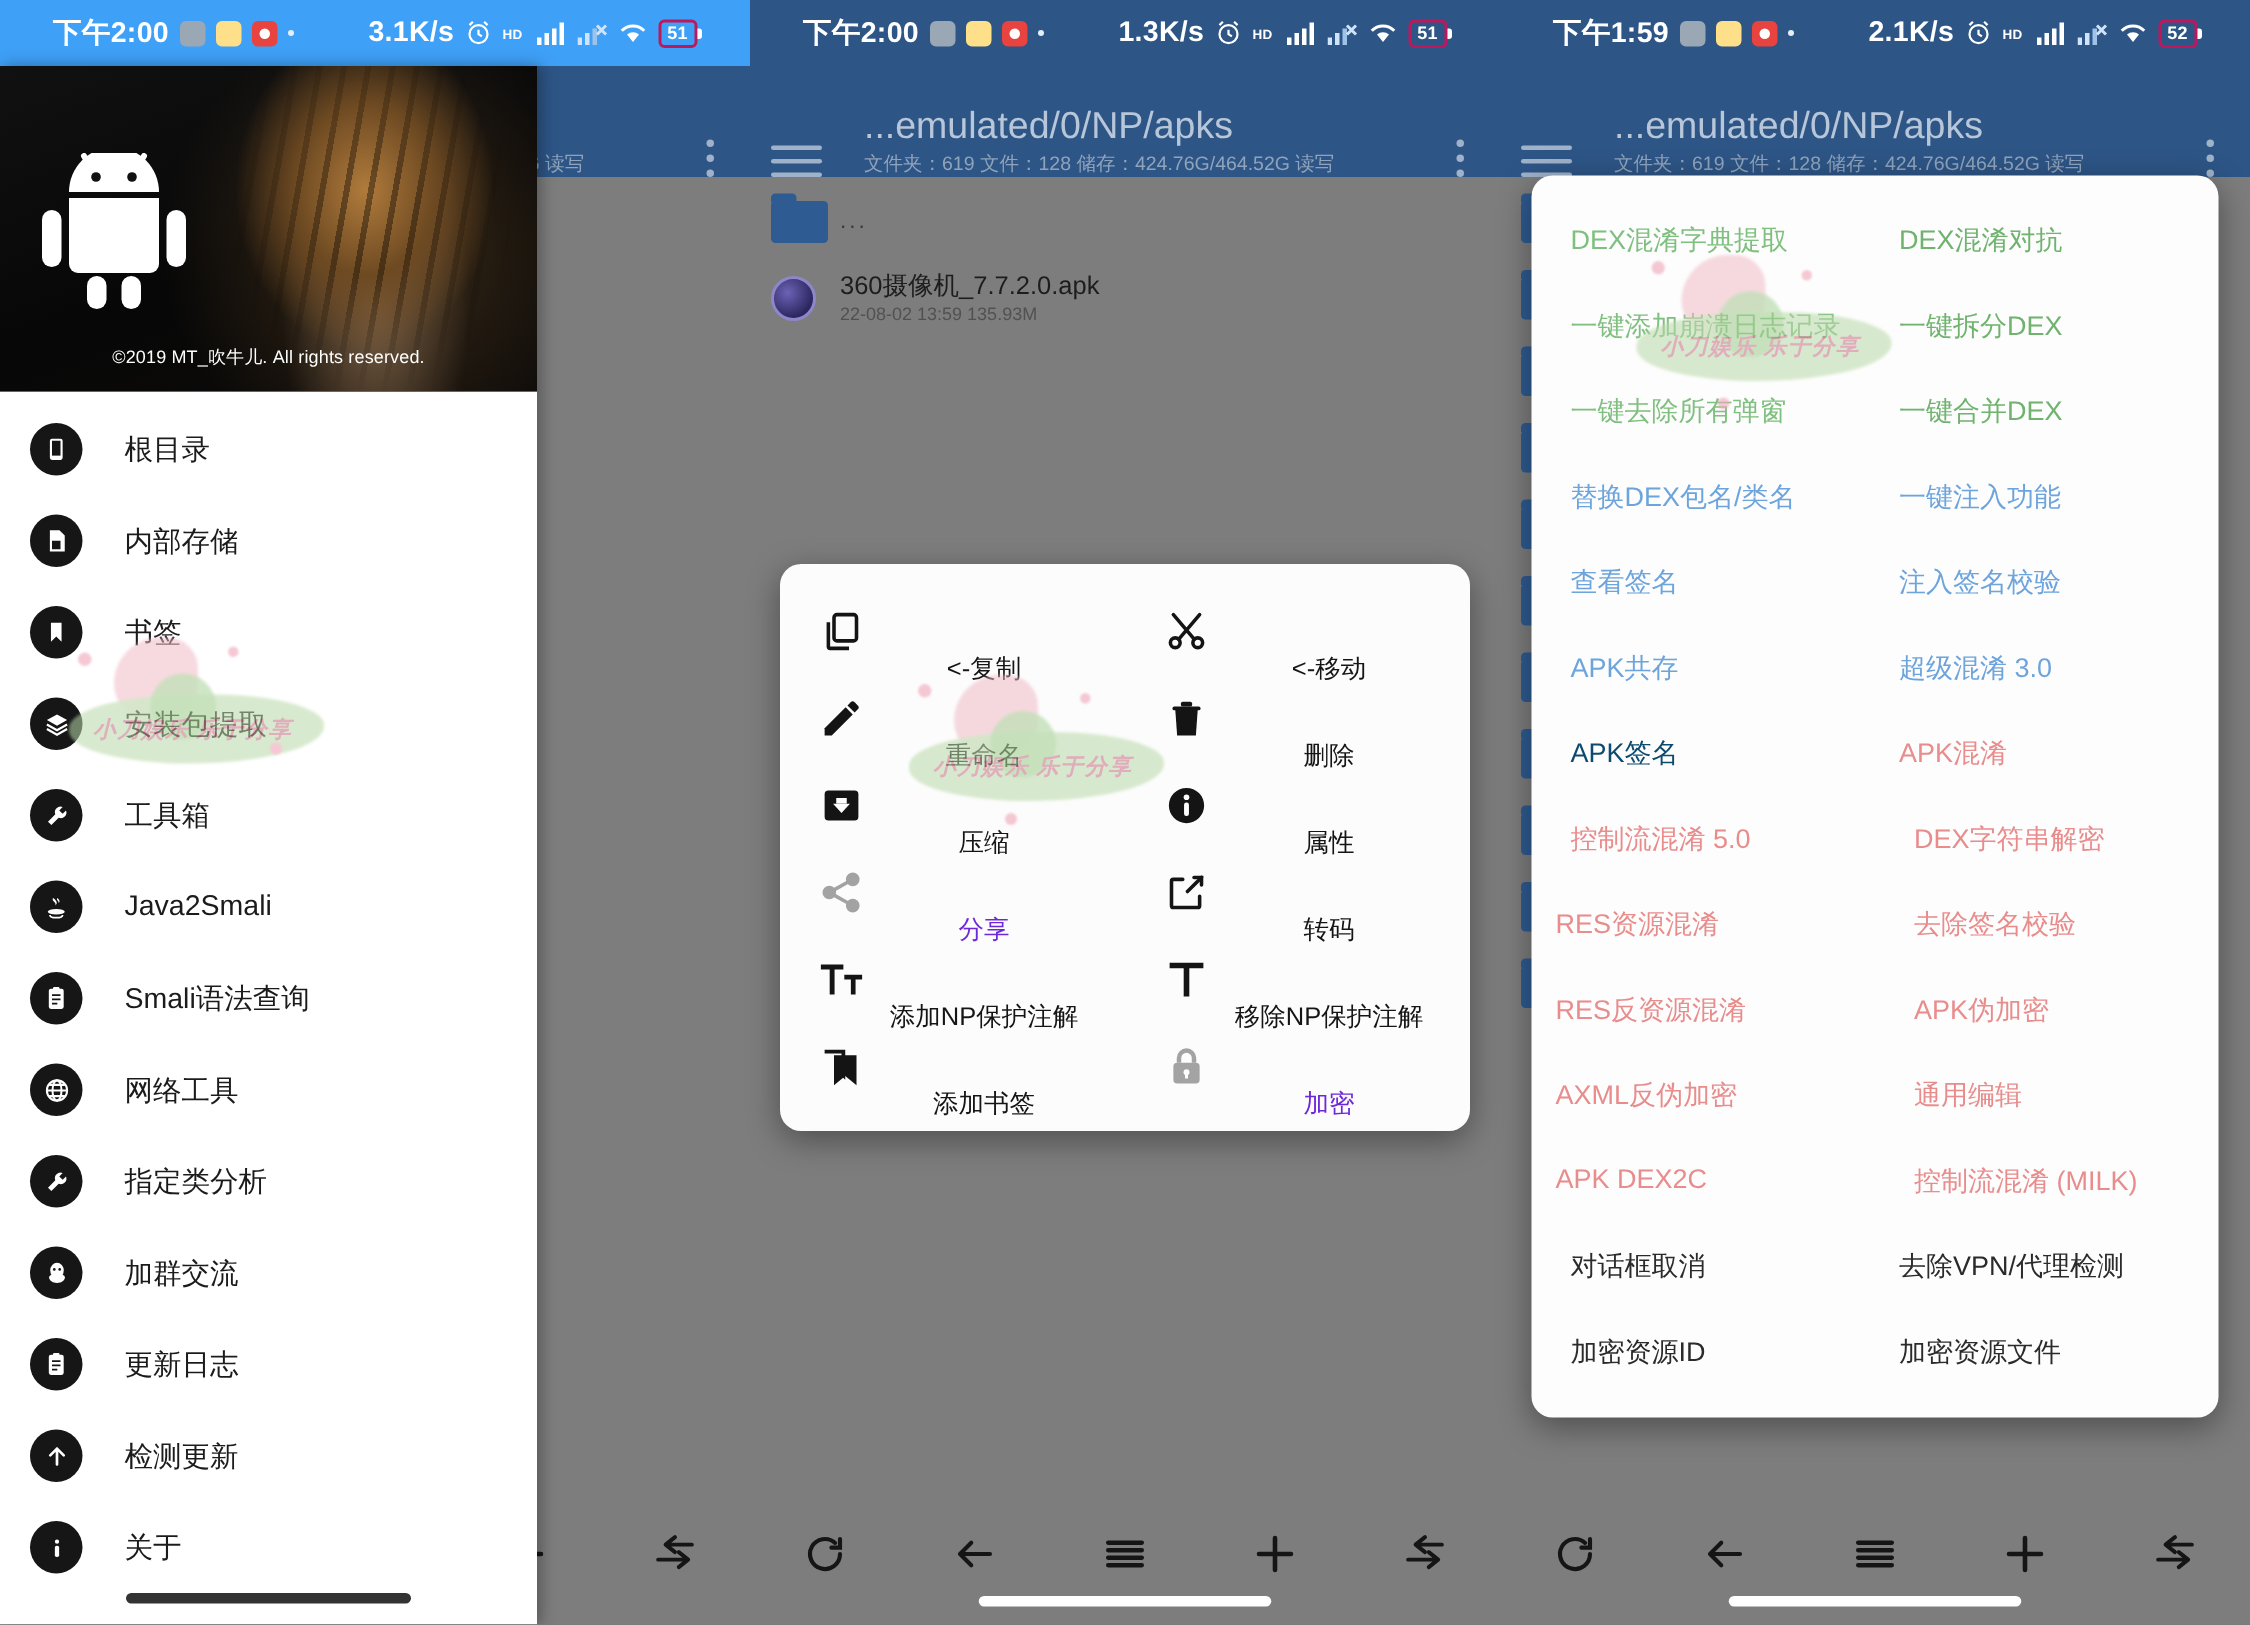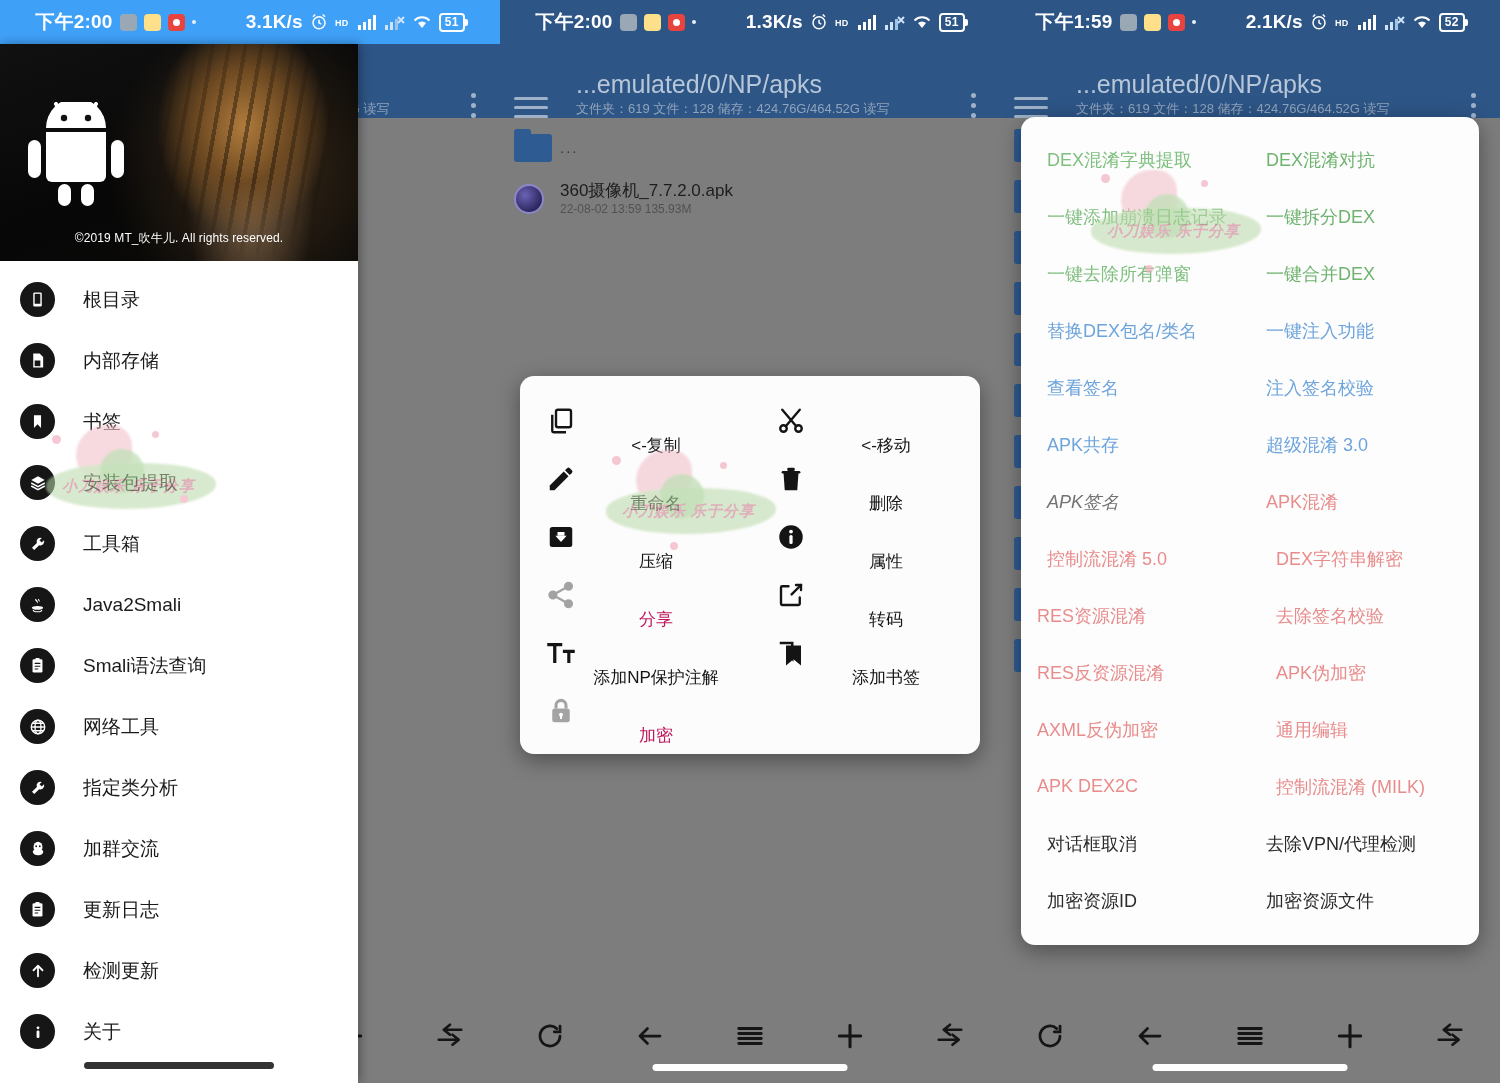--- a/index.html
+++ b/index.html
@@ -30,21 +30,21 @@
   .sb-mini { width: 17px; height: 17px; border-radius: 4px; display:inline-block; }
   .sb-mini.tiktok { background: #9aa7b5; }
   .sb-mini.yellow { background: #ffe08a; }
   .sb-mini.rec    { background: #e8433f; position: relative;}
   .sb-mini.rec::after{content:"";position:absolute;left:5px;top:5px;width:7px;height:7px;border-radius:50%;background:#fff;}
   .sb-dot { width: 4px; height: 4px; border-radius: 50%; background: #e6eef7; display:inline-block;}
   .sb-gap { width: 36px; }
   .sb-speed { font-size: 19px; font-weight: 600; }
   .sb-ico { display:inline-flex; align-items:center; }
   .sb-batt {
-    border: 2px solid #ffffff; border-radius: 4px; padding: 0 4px;
+    border: 2px solid #be185d; border-radius: 4px; padding: 0 4px;
     font-size: 12px; font-weight: 700; line-height: 15px; position: relative;
   }
   .sb-batt::after{content:"";position:absolute;right:-5px;top:4px;width:3px;height:7px;background:#fff;border-radius:0 2px 2px 0;}
 
   
   .appheader {
     position: absolute; top: 44px; left: 0; width: 100%; height: 74px;
     background: #2d5586; display: flex; align-items: flex-end; padding: 0 14px;
   }
   .hamburger { width: 34px; display:flex; flex-direction:column; gap:6px; cursor:pointer; }
@@ -156,21 +156,21 @@
   
   #context-menu {
     position:absolute; left: 520px; top: 376px; width: 460px; z-index: 40;
     background: #fcfcfc; border-radius: 14px; box-shadow: 0 6px 22px rgba(0,0,0,.38);
     padding: 16px 0 14px 0;
   }
   .cm-grid { display: grid; grid-template-columns: 1fr 1fr; }
   .cm-item { display:flex; align-items:center; height: 58px; padding-left: 26px; cursor:pointer;}
   .cm-ico { width: 46px; flex: none; display:flex; align-items:center; }
   .cm-label { color: #151515; font-size: 17px; flex: 1; text-align: center; padding-right: 30px; margin-top: 48px; }
-  .cm-item.disabled .cm-label { color: #be185d; }
+  .cm-item.disabled .cm-label { color: #6d28d9; }
   .cm-item.disabled .cm-ico { opacity: .38; }
 
   
   #tools-menu {
     position:absolute; left: 1021px; top: 117px; width: 458px; z-index: 40;
     background: #fdfdfd; border-radius: 14px; box-shadow: 0 6px 22px rgba(0,0,0,.38);
     padding: 14px 0 16px 0;
   }
   .tm-grid { display:grid; grid-template-columns: 1fr 1fr; }
   .tm-item {
@@ -999,20 +999,28 @@
             <svg width="30" height="30" viewBox="0 0 24 24" fill="#141414">
               <path d="M1 4h12v2.6H8.3V20H5.7V6.6H1z"></path>
               <path d="M13.5 9.4H23V12h-3.5v8h-2.5v-8h-3.5z"></path>
             </svg>
           </div>
           <div class="cm-label">添加NP保护注解</div>
         </div>
         <div class="cm-item">
           <div class="cm-ico">
             <svg width="30" height="30" viewBox="0 0 24 24" fill="#141414">
+              <path d="M3 3h18v3h-7.5v15h-3V6H3z"></path>
+            </svg>
+          </div>
+          <div class="cm-label">移除NP保护注解</div>
+        </div>
+        <div class="cm-item">
+          <div class="cm-ico">
+            <svg width="30" height="30" viewBox="0 0 24 24" fill="#141414">
               <path d="M3 3h11v16l-2-2V5H3z"></path>
               <path d="M8 6h12v16l-6-5-6 5z"></path>
             </svg>
           </div>
           <div class="cm-label">添加书签</div>
         </div>
         <div class="cm-item disabled">
           <div class="cm-ico">
             <svg width="30" height="30" viewBox="0 0 24 24" fill="#141414">
               <rect x="5" y="10" width="14" height="11" rx="2"></rect>
@@ -1042,21 +1050,21 @@
         <div class="tm-item" style="color: rgb(127, 191, 127);">一键添加崩溃日志记录</div>
         <div class="tm-item col2" style="color: rgb(111, 179, 111);">一键拆分DEX</div>
         <div class="tm-item" style="color: rgb(127, 191, 127);">一键去除所有弹窗</div>
         <div class="tm-item col2" style="color: rgb(111, 179, 111);">一键合并DEX</div>
         <div class="tm-item" style="color: rgb(109, 164, 220);">替换DEX包名/类名</div>
         <div class="tm-item col2" style="color: rgb(109, 164, 220);">一键注入功能</div>
         <div class="tm-item" style="color: rgb(109, 164, 220);">查看签名</div>
         <div class="tm-item col2" style="color: rgb(109, 164, 220);">注入签名校验</div>
         <div class="tm-item" style="color: rgb(109, 164, 220);">APK共存</div>
         <div class="tm-item col2" style="color: rgb(109, 164, 220);">超级混淆 3.0</div>
-        <div class="tm-item" style="color: #737373; font-style: italic;">APK签名</div>
+        <div class="tm-item" style="color: #0c4a6e;">APK签名</div>
         <div class="tm-item col2" style="color: rgb(232, 140, 140);">APK混淆</div>
         <div class="tm-item" style="color: rgb(232, 140, 140);">控制流混淆 5.0</div>
         <div class="tm-item" style="color: rgb(232, 140, 140);">DEX字符串解密</div>
         <div class="tm-item col2" style="color: rgb(232, 140, 140);">RES资源混淆</div>
         <div class="tm-item" style="color: rgb(232, 140, 140);">去除签名校验</div>
         <div class="tm-item col2" style="color: rgb(232, 140, 140);">RES反资源混淆</div>
         <div class="tm-item" style="color: rgb(232, 140, 140);">APK伪加密</div>
         <div class="tm-item col2" style="color: rgb(232, 140, 140);">AXML反伪加密</div>
         <div class="tm-item" style="color: rgb(232, 140, 140);">通用编辑</div>
         <div class="tm-item col2" style="color: rgb(232, 140, 140);">APK DEX2C</div>

